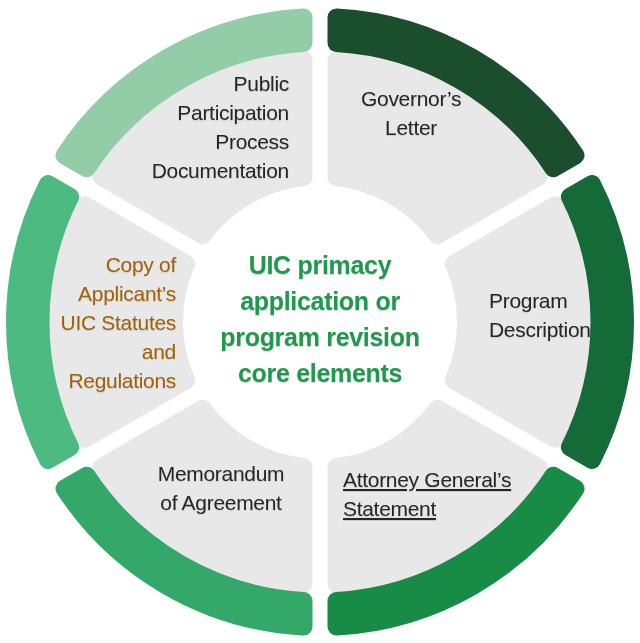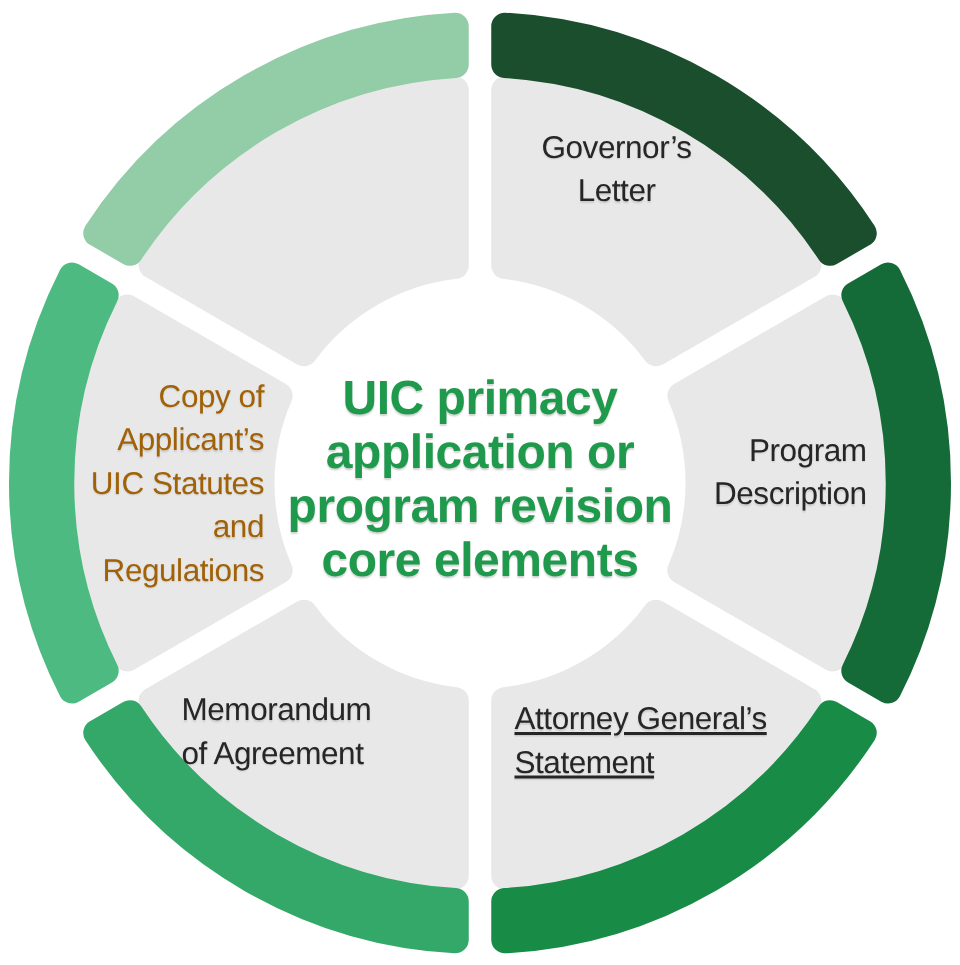--- a/index.html
+++ b/index.html
@@ -6,28 +6,28 @@
   .stage{
     position:relative;width:640px;height:643px;background:#ffffff;overflow:hidden;
     font-family:"Liberation Sans",sans-serif;
   }
   .stage svg{position:absolute;left:0;top:0;}
   .seg-label{
     position:absolute;font-size:21px;line-height:29px;letter-spacing:-0.3px;
     white-space:pre-line;text-shadow:0 1px 1px rgba(140,140,140,0.30);
   }
   .lbl-governors{left:361px;top:84px;text-align:center;}
-  .lbl-program{left:476px;top:286px;text-align:right;}
+  .lbl-program{left:489px;top:286px;text-align:left;}
   .lbl-attorney{left:343px;top:465px;text-align:left;text-decoration:underline;}
-  .lbl-memorandum{left:121px;top:459px;width:200px;}
+  .lbl-memorandum{left:121px;top:459px;width:200px;text-align:center;}
   .lbl-copy{left:26px;top:250px;width:150px;text-align:right;}
   .lbl-public{left:89px;top:69px;width:200px;text-align:right;}
   .center-text{
     position:absolute;left:190px;top:247px;width:260px;text-align:center;
-    font-weight:bold;font-size:32px;line-height:36px;letter-spacing:-0.3px;
+    font-weight:bold;font-size:25px;line-height:36px;letter-spacing:-0.3px;
     white-space:pre-line;text-shadow:0 1px 1px rgba(130,130,130,0.35);
   }
 </style>
 </head>
 <body>
 
 <div class="stage">
   <svg id="wheel" width="640" height="643" viewBox="0 0 640 643">
       <path d="M 336.50 60.02 A 262.5 262.5 0 0 1 538.63 176.72 L 437.38 235.18 A 146 146 0 0 0 336.50 176.94 Z" fill="#e8e8e8" stroke="#e8e8e8" stroke-width="18" stroke-linejoin="round"></path>
       <path d="M 336.50 17.45 A 305 305 0 0 1 575.50 155.43 L 553.38 168.20 A 279.5 279.5 0 0 0 336.50 42.99 Z" fill="#1a4e2c" stroke="#1a4e2c" stroke-width="18" stroke-linejoin="round"></path>
@@ -49,18 +49,22 @@
 Description</div>
   <div class="seg-label lbl-attorney" style="color: rgb(38, 38, 38);">Attorney General’s
 Statement</div>
   <div class="seg-label lbl-memorandum" style="color: rgb(38, 38, 38);">Memorandum
 of Agreement</div>
   <div class="seg-label lbl-copy" style="color: #a16207;">Copy of
 Applicant’s
 UIC Statutes
 and
 Regulations</div>
+  <div class="seg-label lbl-public" style="color: rgb(38, 38, 38);">Public
+Participation
+Process
+Documentation</div>
 
   <div class="center-text" style="color: rgb(31, 154, 77);">UIC primacy
 application or
 program revision
 core elements</div>
 </div>
 
 </body></html>

